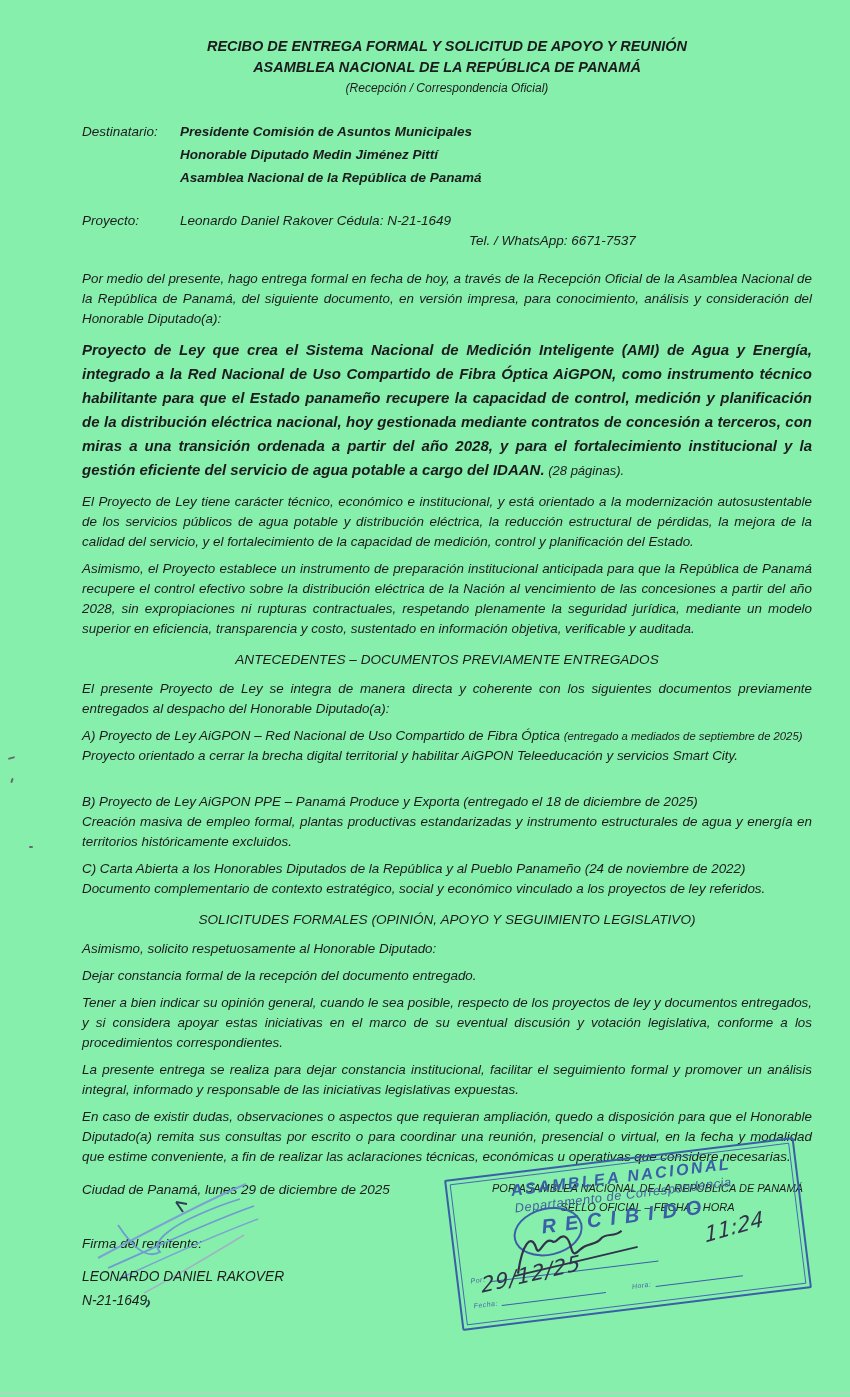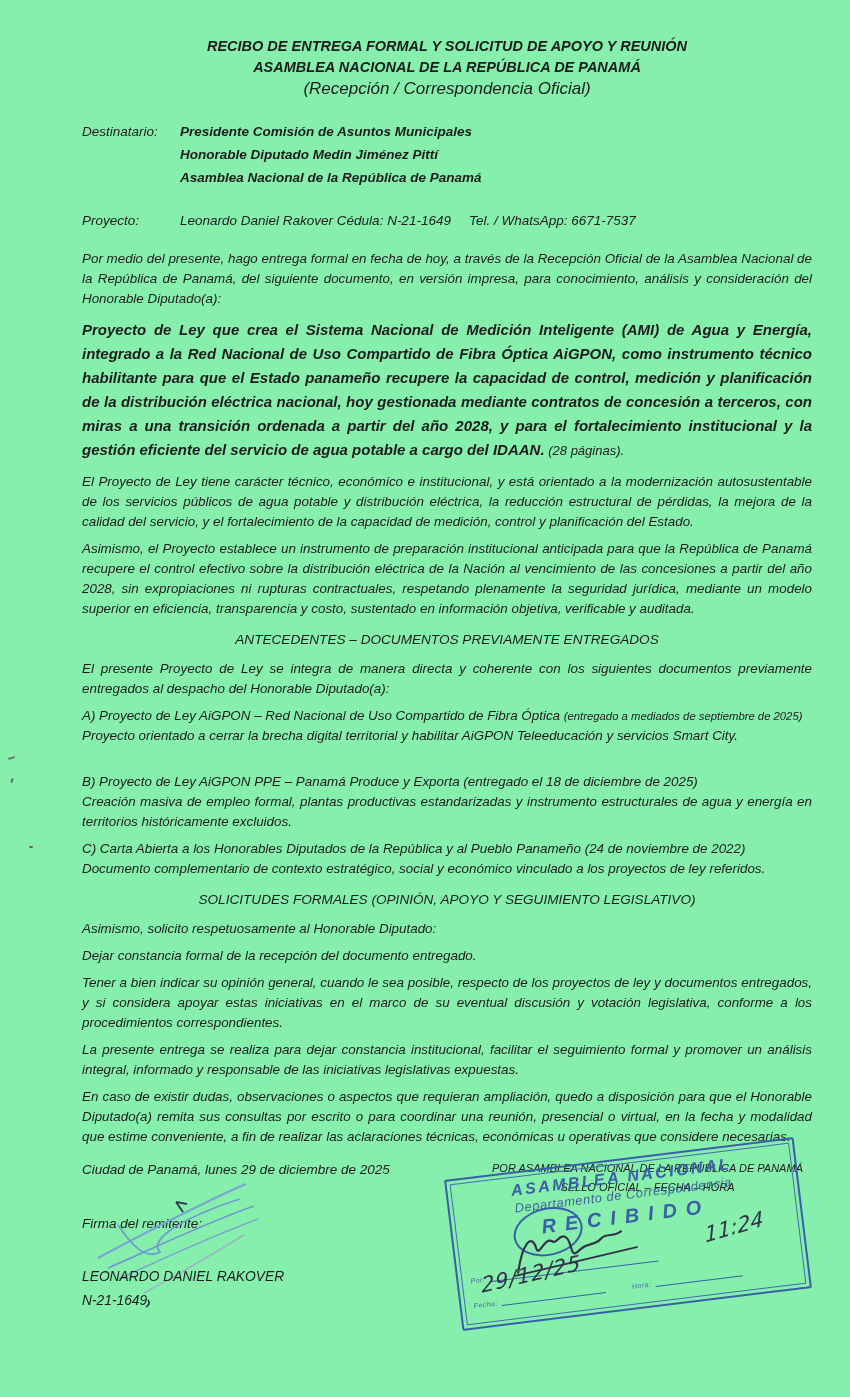--- a/index.html
+++ b/index.html
@@ -4,28 +4,28 @@
 <style>
   html,body{margin:0;padding:0;background:#ffffff;}
   .page{
     position:relative;width:850px;height:1397px;background:#86efac;
     font-family:"Liberation Sans","DejaVu Sans",sans-serif;
     color:#1c1c1e;overflow:hidden;font-style:italic;
   }
   .content{padding:30px 38px 0 82px;width:730px;box-sizing:content-box;}
   .title-block{text-align:center;margin:6px 0 22px 0;}
   .title-block .t1,.title-block .t2{font-weight:700;font-size:14.5px;line-height:21px;}
-  .title-block .t3{font-size:17px;line-height:21px;}
+  .title-block .t3{font-size:12px;line-height:21px;}
   .addr-row{display:flex;margin:0 0 16px 0;}
   .addr-label{width:98px;flex:0 0 98px;font-size:13.5px;line-height:21px;}
   .addr-values{font-weight:700;font-size:13.5px;line-height:21px;}
   .addr-values div{margin-bottom:2px;}
   .sender-row{display:flex;margin:20px 0 18px 0;font-size:13.5px;line-height:21px;}
   .sender-row .val{white-space:nowrap;}
-  .sender-row .phone{margin-left:18px;white-space:nowrap;}
+  .sender-row .phone{margin-left:18px;white-space:nowrap;margin-top:20px;}
   p{margin:7px 0;font-size:13.4px;line-height:20px;text-align:justify;}
   p.noj{text-align:left;}
   .project{font-weight:700;font-size:15px;line-height:24px;margin:9px 0;}
   .pages-note{font-weight:400;font-size:13px;}
   .section-heading{font-size:13.6px;line-height:20px;margin:11px 0 9px 0;text-align:center;}
   .item{margin:7px 0;}
   .item .note-small{font-size:11.3px;}
   .item-b{margin-top:26px;}
   .date-row{display:flex;justify-content:space-between;align-items:flex-start;margin-top:12px;}
   .date-left{font-size:13.5px;line-height:21px;}

